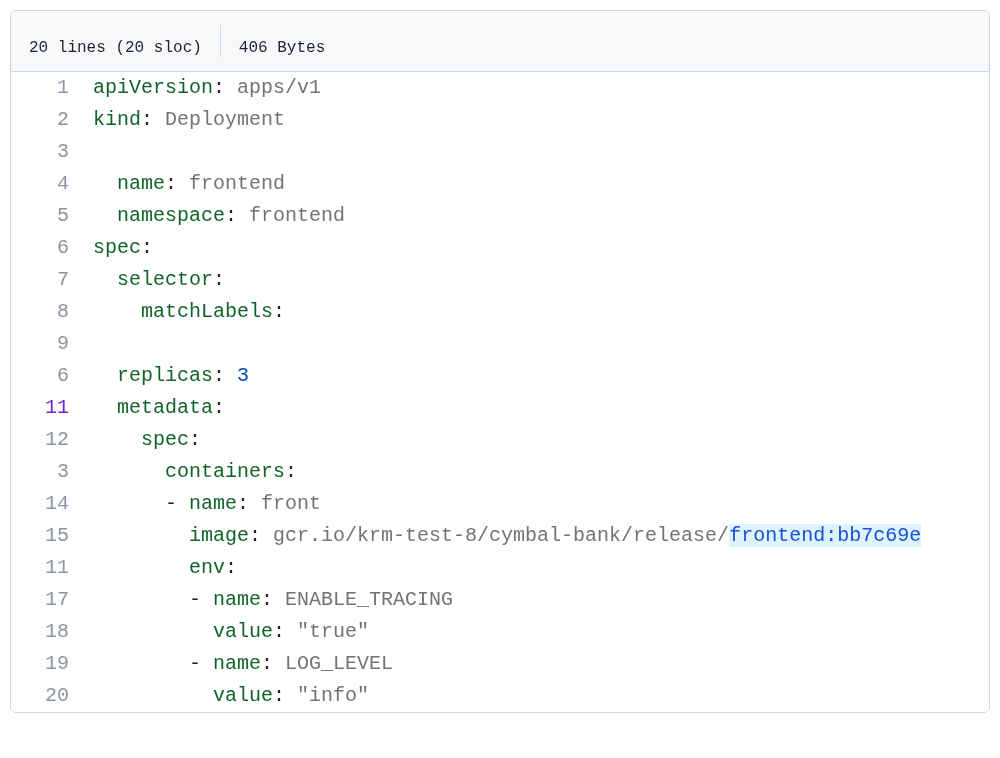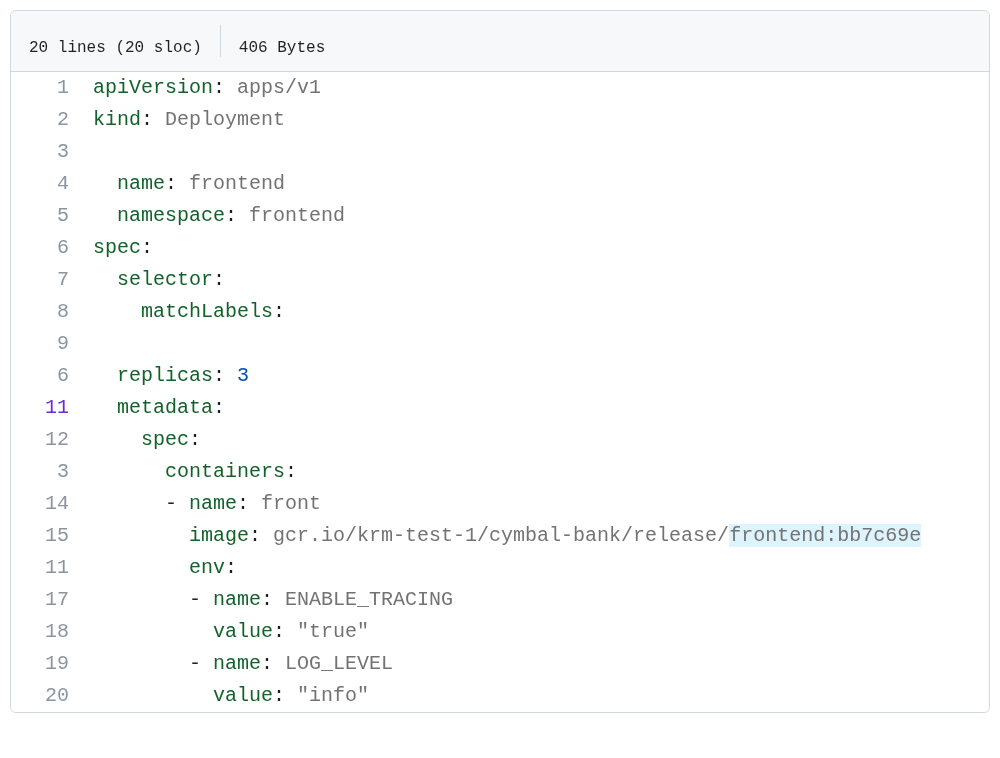--- a/index.html
+++ b/index.html
@@ -58,21 +58,21 @@
     .codeline {
       white-space: pre;
       color: #1f2328;
     }
     .k { color: #116329; }   
     .s { color: #737373; }   
     .n { color: #0550ae; }   
     .p { color: #1f2328; }   
     .hl {
       background: #ddf4ff;
-      color: #737373;
+      color: #1d4ed8;
       margin-top: 36px;
     }
   </style>
 </head>
 <body>
 
 <div class="container">
   <div class="header">
     <span class="header-lines">20 lines (20 sloc)</span>
     <span class="divider"></span>
@@ -128,21 +128,21 @@
       <div class="code-row">
         <div class="lineno">3</div>
         <div class="codeline"><span class="p">      </span><span class="k">containers</span><span class="p">:</span></div>
       </div>
       <div class="code-row">
         <div class="lineno">14</div>
         <div class="codeline"><span class="p">      - </span><span class="k">name</span><span class="p">: </span><span class="s">front</span></div>
       </div>
       <div class="code-row">
         <div class="lineno">15</div>
-        <div class="codeline"><span class="p">        </span><span class="k">image</span><span class="p">: </span><span class="s">gcr.io/krm-test-1/cymbal-bank/release/</span><span class="hl">frontend:bb7c69e</span></div>
+        <div class="codeline"><span class="p">        </span><span class="k">image</span><span class="p">: </span><span class="s">gcr.io/krm-test-8/cymbal-bank/release/</span><span class="hl">frontend:bb7c69e</span></div>
       </div>
       <div class="code-row">
         <div class="lineno">11</div>
         <div class="codeline"><span class="p">        </span><span class="k">env</span><span class="p">:</span></div>
       </div>
       <div class="code-row">
         <div class="lineno">17</div>
         <div class="codeline"><span class="p">        - </span><span class="k">name</span><span class="p">: </span><span class="s">ENABLE_TRACING</span></div>
       </div>
       <div class="code-row">

